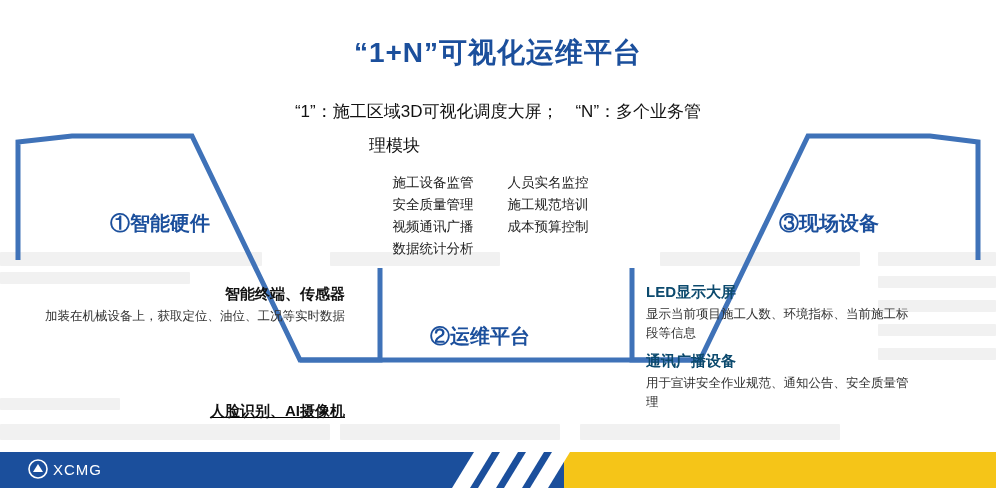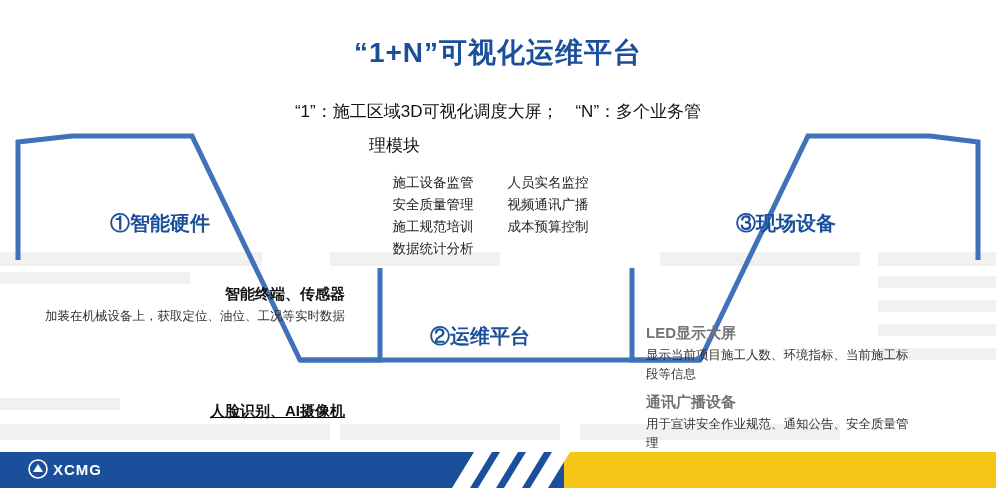--- a/index.html
+++ b/index.html
@@ -76,21 +76,21 @@
   .pillar-head {
     position: absolute;
     font-size: 20px;
     font-weight: bold;
     color: #1b4f9c;
     white-space: nowrap;
     margin-top: 28px;
   }
   .pillar-left  { left: 110px; top: 182px; }
   .pillar-mid   { left: 430px; top: 295px; }
-  .pillar-right { left: 736px; top: 182px; }
+  .pillar-right { left: 779px; top: 182px; }
 
   
   .modlist {
     position: absolute;
     left: 378px;
     top: 173px;
     width: 230px;
     display: grid;
     grid-template-columns: 110px 120px;
     row-gap: 3px;
@@ -113,23 +113,22 @@
     color: #333333;
     line-height: 19px;
     margin-top: 2px;
   }
 
   
   .right-block { position: absolute; text-align: left; }
   .rh {
     font-size: 15px;
     font-weight: bold;
-    color: #737373;
+    color: #0c4a6e;
     line-height: 22px;
-    margin-top: 41px;
   }
   .rb {
     font-size: 12.5px;
     color: #333333;
     line-height: 19px;
     margin-top: 3px;
     width: 270px;
     font-family: Liberation Mono, monospace;
   }
 
@@ -162,21 +161,21 @@
     position: absolute;
     left: 28px;
     bottom: 9px;
     display: flex;
     align-items: center;
     gap: 5px;
   }
   .footer-logo-text {
     color: #ffffff;
     font-size: 15px;
-    font-weight: bold;
+    font-weight: normal;
     letter-spacing: 1px;
   }
 </style>
 </head>
 <body>
 
 <div id="slide">
 
   <div class="greybar" style="left:0px;   top:252px; width:262px; height:14px;"></div>
   <div class="greybar" style="left:0px;   top:272px; width:190px; height:12px;"></div>
@@ -206,22 +205,22 @@
   <div class="subtitle2">理模块</div>
 
   <div class="pillar-head pillar-left">①智能硬件</div>
   <div class="pillar-head pillar-mid">②运维平台</div>
   <div class="pillar-head pillar-right">③现场设备</div>
 
   <div class="modlist">
     <span>施工设备监管</span>
     <span>人员实名监控</span>
     <span>安全质量管理</span>
+    <span>施工规范培训</span>
     <span>视频通讯广播</span>
-    <span>施工规范培训</span>
     <span>成本预算控制</span>
     <span>数据统计分析</span>
   </div>
 
   <div class="left-block" style="left:10px; top:283px; width:335px;">
     <div class="lh">智能终端、传感器</div>
     <div class="lb">加装在机械设备上，获取定位、油位、工况等实时数据</div>
   </div>
   <div class="left-block" style="left:10px; top:400px; width:335px;text-decoration:underline;">
     <div class="lh">人脸识别、AI摄像机</div>

